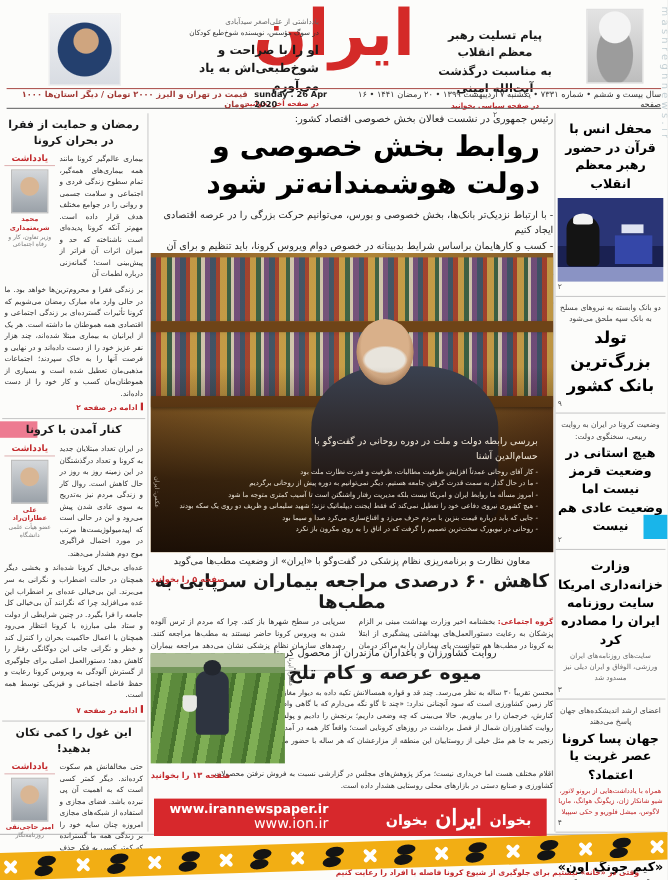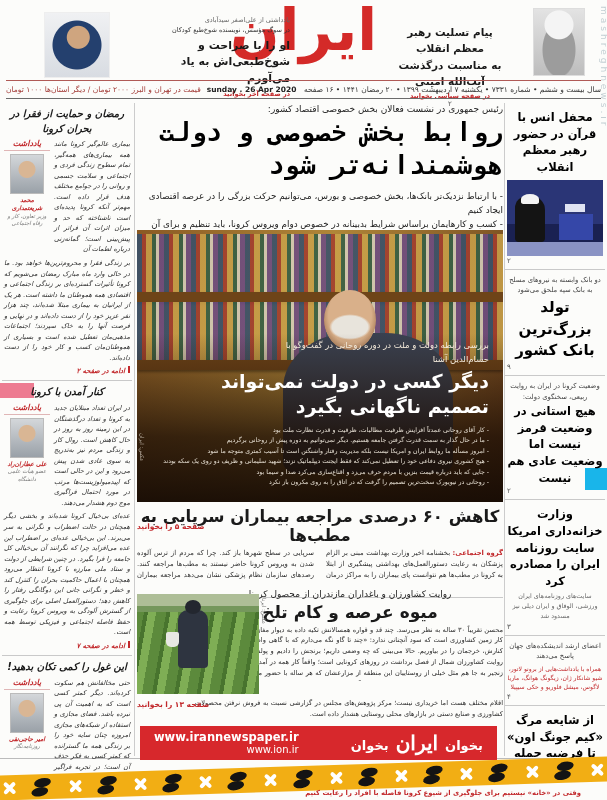--- a/index.html
+++ b/index.html
@@ -25,48 +25,48 @@
   .mug-woman{position:absolute;left:44px;top:12px;width:64px;height:64px;border:1px solid #eee;
       background:radial-gradient(circle at 52% 38%,#cfa57f 0 11px,rgba(0,0,0,0) 12px),
                  radial-gradient(ellipse at 50% 50%,#24406e 0 24px,rgba(0,0,0,0) 25px),
                  linear-gradient(#f0f1f3,#d8dce2);}
   .dateline{position:absolute;top:80px;left:6px;right:6px;height:17px;border-top:1px solid #b05a56;
       border-bottom:1px solid #6b6b6b;display:flex;justify-content:space-between;align-items:center;
       font-size:7.5px;}
   .dl-fa{color:#333;}
   .dl-left{display:flex;gap:6px;align-items:center;direction:ltr;}
   .dl-en{font-weight:bold;color:#222;direction:ltr;}
-  .dl-price{color:#a23a36;direction:rtl;}
+  .dl-price{color:#a23a36;direction:rtl;font-weight:bold;}
   
   .vrule{position:absolute;top:103px;bottom:44px;width:1px;background:#ccc;}
   .hr-bottom{position:absolute;left:0;right:0;top:758px;height:1px;background:#bbb;}
   
   .notes{position:absolute;left:2px;top:103px;width:130px;display:flex;flex-direction:column;}
-  .note{padding:4px 2px 5px;border-bottom:1px solid #c9c9c9;font-style:italic;}
+  .note{padding:4px 2px 5px;border-bottom:1px solid #c9c9c9;}
   .note:last-child{border-bottom:none;}
   .note h3{margin:0 0 3px;font-size:10px;line-height:1.45;text-align:center;font-weight:bold;}
   .note-row{display:flex;gap:4px;}
   .note-side{width:46px;flex:none;text-align:center;}
   .ylabel{color:#c2292c;font-size:8px;font-weight:bold;border-bottom:1px solid #e0b6b6;
           padding-bottom:2px;margin-bottom:3px;}
   .mug{width:32px;height:38px;margin:0 auto;border:1px solid #bbb;
        background:radial-gradient(circle at 50% 38%,#d9b694 0 8px,rgba(0,0,0,0) 9px),
                   linear-gradient(#d4d7da,#9aa1a8);}
   .author{color:#c2292c;font-size:6px;font-weight:bold;margin-top:2px;line-height:1.4;}
   .role{color:#777;font-size:5.5px;line-height:1.4;}
   .nbody{flex:1;margin:0;font-size:6.6px;line-height:1.6;text-align:justify;color:#2c2c2c;}
   .nbody2{margin:3px 0 0;font-size:6.6px;line-height:1.6;text-align:justify;color:#2c2c2c;}
   .cont{margin-top:3px;color:#c2292c;font-size:6.8px;font-weight:bold;}
   .cont::before{content:"";display:inline-block;width:2px;height:7px;background:#c2292c;margin-left:3px;}
   .stamp-pink{position:absolute;left:0;top:383px;width:34px;height:15px;background:#e8506e;opacity:.75;}
   .stamp-cyan{position:absolute;right:0;top:468px;width:22px;height:22px;background:#19b5ea;}
   
   .lead{position:absolute;left:137px;top:103px;width:366px;text-align:right;}
   .kicker{font-size:9px;color:#222;line-height:1.4;}
-  .lead h1{margin:2px 0 4px;font-size:26px;line-height:1.3;font-weight:bold;color:#000;font-family:Liberation Mono, monospace;}
+  .lead h1{margin:2px 12px 4px;font-size:26px;line-height:1.3;font-weight:bold;color:#000;}
   .lead .bullet{font-size:8.8px;line-height:1.6;color:#222;}
   .lead-strip{margin-top:4px;border-top:1px solid #c9c9c9;border-bottom:1px solid #c9c9c9;
       padding:2.5px 2px;display:flex;align-items:center;}
   .lead-strip .txt{flex:1;color:#c2292c;font-weight:bold;font-size:9px;}
   
   .photo-shelf{position:absolute;left:137px;top:230px;width:366px;height:272px;overflow:hidden;
       background:linear-gradient(105deg,#8a5a24,#b08638 45%,#6b401c);}
   .books{position:absolute;left:0;right:0;height:58px;
       background:repeating-linear-gradient(90deg,#334f6e 0 5px,#a33b2e 5px 9px,#caa24a 9px 15px,
                  #2f5e46 15px 19px,#d8d2c0 19px 22px,#6b4a86 22px 27px);opacity:.85;}
@@ -111,21 +111,21 @@
   .fread{position:absolute;left:0;top:112px;font-size:7.5px;color:#c2292c;font-weight:bold;}
   .fcredit{position:absolute;left:124px;top:10px;writing-mode:vertical-rl;font-size:5.5px;color:#777;}
   
   .banner{position:absolute;left:140px;top:726px;width:357px;height:34px;background:#d7282c;
       color:#fff;display:flex;align-items:center;justify-content:space-between;padding:0 14px;box-sizing:border-box;}
   .slogan{display:flex;align-items:baseline;gap:7px;font-weight:bold;}
   .slogan .w{font-size:13px;}
   .slogan .iran{font-size:20px;font-family:"DejaVu Serif",serif;}
   .urls{text-align:right;direction:ltr;line-height:1.25;}
   .url1{font-size:11.5px;font-weight:bold;}
-  .url2{font-size:10px;}
+  .url2{font-size:13px;}
   
   .rail{position:absolute;right:2px;top:103px;width:100px;display:flex;flex-direction:column;}
   .ritem{padding:5px 2px 4px;border-bottom:1px solid #c9c9c9;text-align:center;}
   .ritem:last-child{border-bottom:none;}
   .rkicker{font-size:6.8px;color:#444;line-height:1.55;}
   .rhead{font-size:11.5px;font-weight:bold;line-height:1.45;margin-top:1px;color:#000;}
   .rsub{font-size:6.4px;color:#666;line-height:1.55;margin-top:2px;}
   .rnote{font-size:6.1px;color:#c2292c;line-height:1.55;margin-top:2px;}
   .pg{display:block;text-align:left;font-size:7px;color:#555;margin-top:2px;line-height:1;}
   .photo-leader{width:96px;height:76px;margin:4px auto 0;position:relative;overflow:hidden;
@@ -203,31 +203,31 @@
     <div class="shelfband" style="top:62px"></div>
     <div class="books" style="top:72px"></div>
     <div class="shelfband" style="top:130px"></div>
     <div class="fig-body"></div>
     <div class="fig-head"></div>
     <div class="fig-beard"></div>
     <div class="shade"></div>
     <div class="vcredit">عکس: ایران</div>
     <div class="pcaption">
       <div class="pkicker">بررسی رابطه دولت و ملت در دوره روحانی در گفت‌وگو با حسام‌الدین آشنا</div>
-      <h2>دیگر کسی در دولت نمی‌تواند تصمیم ناگهانی بگیرد</h2>
       <div class="pbullet">- کار آقای روحانی عمدتاً افزایش ظرفیت مطالبات، ظرفیت و قدرت نظارت ملت بود</div>
       <div class="pbullet">- ما در حال گذار به سمت قدرت گرفتن جامعه هستیم. دیگر نمی‌توانیم به دوره پیش از روحانی برگردیم</div>
       <div class="pbullet">- امروز مسأله ما روابط ایران و امریکا نیست بلکه مدیریت رفتار واشنگتن است تا آسیب کمتری متوجه ما شود</div>
       <div class="pbullet">- هیچ کشوری نیروی دفاعی خود را تعطیل نمی‌کند که فقط ایجنت دیپلماتیک نزند؛ شهید سلیمانی و ظریف دو روی یک سکه بودند</div>
       <div class="pbullet">- جایی که باید درباره قیمت بنزین با مردم حرف می‌زد و اقناع‌سازی می‌کرد صدا و سیما بود</div>
       <div class="pbullet">- روحانی در نیویورک سخت‌ترین تصمیم را گرفت که در اتاق را به روی مکرون باز نکرد</div>
     </div>
   </div>
 
   <div class="clinics">
+    <div class="kicker">معاون نظارت و برنامه‌ریزی نظام پزشکی در گفت‌وگو با «ایران» از وضعیت مطب‌ها می‌گوید</div>
     <h2>کاهش ۶۰ درصدی مراجعه بیماران سرپایی به مطب‌ها</h2>
     <div class="read">صفحه ۵ را بخوانید</div>
     <p class="cbody"><span class="lead-in">گروه اجتماعی:</span> <span>بخشنامه اخیر وزارت بهداشت مبنی بر الزام پزشکان به رعایت دستورالعمل‌های بهداشتی پیشگیری از ابتلا به کرونا در مطب‌ها هم نتوانست پای بیماران را به مراکز درمان سرپایی در سطح شهرها باز کند. چرا که مردم از ترس آلوده شدن به ویروس کرونا حاضر نیستند به مطب‌ها مراجعه کنند. رصدهای سازمان نظام پزشکی نشان می‌دهد مراجعه بیماران سرپایی به مطب‌ها به‌طور چشمگیری کم شده و در برخی استان‌ها مراجعه ضروری به متخصص‌های قلب و عروق، زنان و زایمان به میزان ۶۰ درصد کاهش یافته است. آن‌طور که پزشکان متخصص می‌گویند هراس از مراجعه به مطب‌ها موجب شده بیماران قلبی زمان طلایی درمان را از دست بدهند؛ این در حالی است که هنوز هم بیماری‌های قلبی عامل اول و کرونا دومین علت مرگ در ایران است.</span></p>
   </div>
 
   <div class="fruit">
     <div class="photo-field">
       <div class="farmer"></div>
     </div>
     <div class="fcredit">عکس: ایرنا</div>
@@ -271,20 +271,21 @@
       <div class="rhead">هیچ استانی در وضعیت قرمز نیست اما وضعیت عادی هم نیست</div>
       <span class="pg">۲</span>
     </div>
     <div class="ritem">
       <div class="rhead">وزارت خزانه‌داری امریکا سایت روزنامه ایران را مصادره کرد</div>
       <div class="rsub">سایت‌های روزنامه‌های ایران ورزشی، الوفاق و ایران دیلی نیز مسدود شد</div>
       <span class="pg">۳</span>
     </div>
     <div class="ritem">
       <div class="rkicker">اعضای ارشد اندیشکده‌های جهان پاسخ می‌دهند</div>
+      <div class="rhead">جهان پسا کرونا عصر غربت یا اعتماد؟</div>
       <div class="rnote">همراه با یادداشت‌هایی از برونو لاتور، شیو شانکار ژان، زیگونگ هوانگ، ماریا لاگوس، میشل فلوریو و حکی سیپیلا</div>
       <span class="pg">۴</span>
     </div>
     <div class="ritem">
       <div class="rhead">از شایعه مرگ «کیم جونگ اون» تا فرضیه حمله هسته‌ای</div>
 
     </div>
 
   </div>
 

